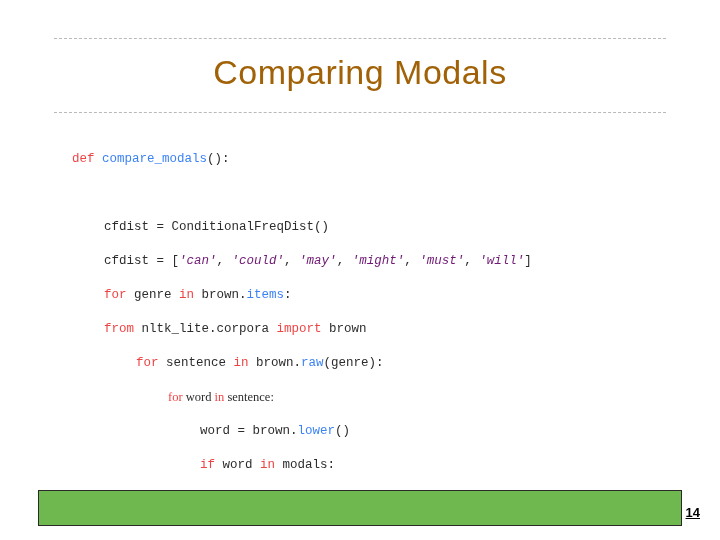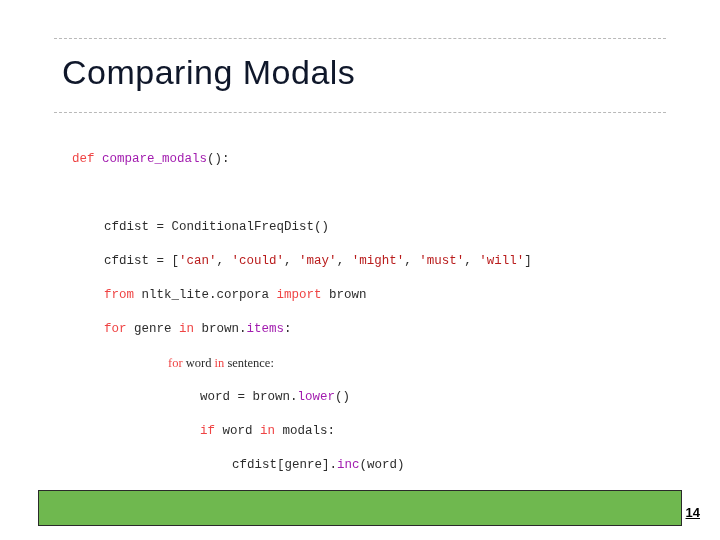--- a/index.html
+++ b/index.html
@@ -21,39 +21,40 @@
     position: absolute;
     left: 54px;
     top: 38px;
     width: 612px;
     box-sizing: border-box;
     border-top: 1px dashed #b9b9b9;
     border-bottom: 1px dashed #b9b9b9;
     padding: 14px 8px 20px 8px;
   }
   .title {
-    color: #0f172a;
+    color: #a16207;
     font-size: 34px;
     font-weight: 400;
     letter-spacing: 0.5px;
+    text-align: center;
   }
   .code-block {
     position: absolute;
     left: 72px;
     top: 134px;
     width: 600px;
     font-family: "Courier New", Courier, monospace;
     font-size: 12.5px;
     line-height: 17px;
     white-space: pre;
     color: #2c2c2c;
   }
   .kw { color: #ef4444; }       
-  .fn { color: #a21caf; }       
-  .str { color: #b91c1c; }      
+  .fn { color: #3b82f6; }       
+  .str { color: #701a75; font-style: italic; }      
   .op, .par { color: #2c2c2c; }
   .indent1 { margin-left: 32px; }
   .indent2 { margin-left: 64px; }
   .indent3 { margin-left: 96px; font-family: Liberation Serif, serif; }
   .indent4 { margin-left: 128px; }
   .indent5 { margin-left: 160px; }
   .blank { height: 17px; }
   .footer {
     position: absolute;
     left: 0;
@@ -89,22 +90,23 @@
 
   <div class="title-wrap">
     <div class="title">Comparing Modals</div>
   </div>
 
   <div class="code-block">
 <div><span class="kw">def</span> <span class="fn">compare_modals</span><span>():</span></div>
 <div class="blank"></div>
 <div class="indent1"><span>cfdist </span><span class="op">=</span><span> ConditionalFreqDist()</span></div>
 <div class="indent1"><span>cfdist </span><span class="op">=</span><span> [</span><span class="str">'can'</span><span>, </span><span class="str">'could'</span><span>, </span><span class="str">'may'</span><span>, </span><span class="str">'might'</span><span>, </span><span class="str">'must'</span><span>, </span><span class="str">'will'</span><span>]</span></div>
+<div class="indent1"><span class="kw">for</span><span> genre </span><span class="kw">in</span><span> brown.</span><span class="fn">items</span><span>:</span></div>
 <div class="indent1"><span class="kw">from</span><span> nltk_lite.corpora </span><span class="kw">import</span><span> brown</span></div>
-<div class="indent1"><span class="kw">for</span><span> genre </span><span class="kw">in</span><span> brown.</span><span class="fn">items</span><span>:</span></div>
+<div class="indent2"><span class="kw">for</span><span> sentence </span><span class="kw">in</span><span> brown.</span><span class="fn">raw</span><span>(genre):</span></div>
 <div class="indent3"><span class="kw">for</span><span> word </span><span class="kw">in</span><span> sentence:</span></div>
 <div class="indent4"><span>word </span><span class="op">=</span><span> brown.</span><span class="fn">lower</span><span>()</span></div>
 <div class="indent4"><span class="kw">if</span><span> word </span><span class="kw">in</span><span> modals:</span></div>
 <div class="indent5"><span>cfdist[genre].</span><span class="fn">inc</span><span>(word)</span></div>
 <div class="blank"></div>
 
 
 
 
 

